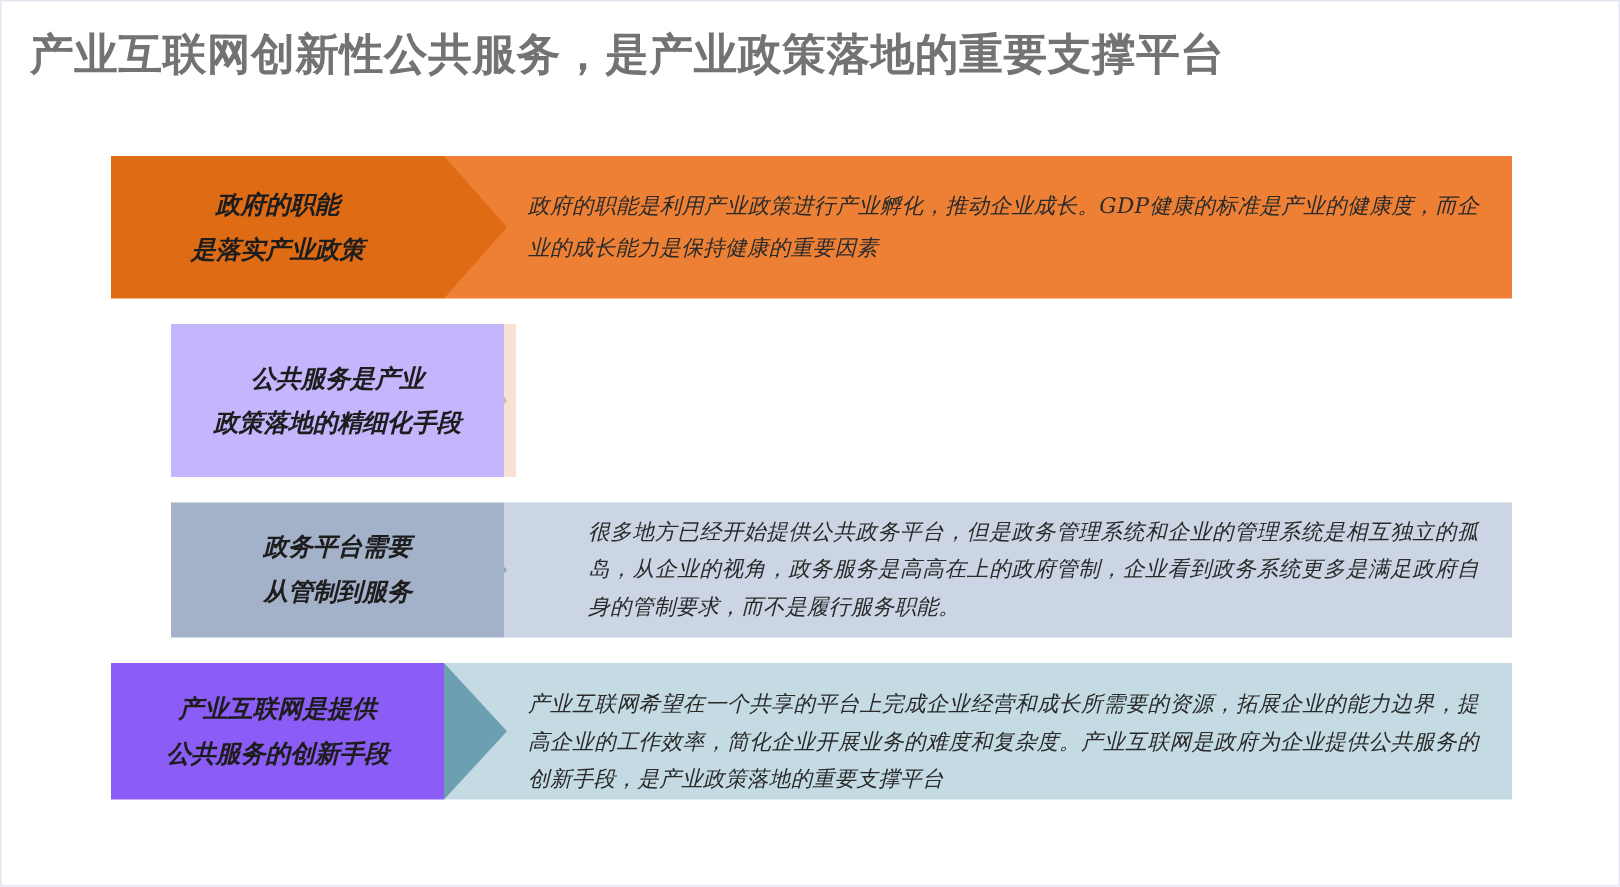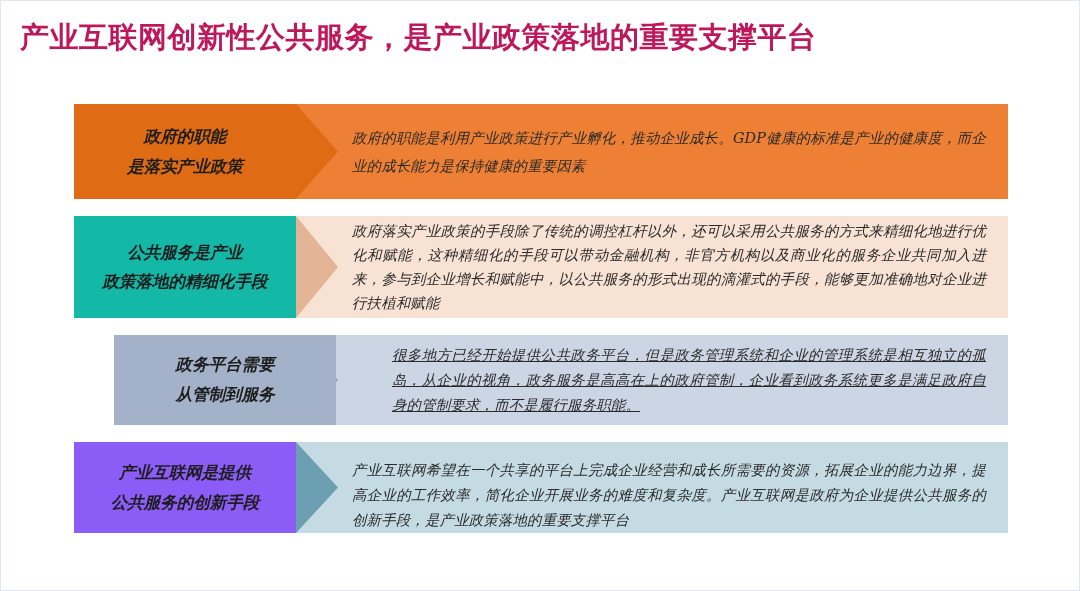--- a/index.html
+++ b/index.html
@@ -109,58 +109,55 @@
     width: 8px;
   }
 
   
   .row-0 { height: 95px; }
   .row-1 { height: 102px; }
   .row-2 { height: 90px; }
   .row-3 { height: 91px; }
 
   .row-1 .body-text { line-height: 24px; }
-  .row-2 .body-text { line-height: 25px; text-decoration: underline; }
+  .row-2 .body-text { line-height: 25px; }
   .row-3 .body-text { line-height: 25px; margin-top: 16px; }
   .row-1 .label-text { line-height: 29px; }
 </style>
 </head>
 <body>
 
 <div class="slide" style="background: rgb(255, 255, 255);">
 
-  <div class="slide-title" style="color: #be185d;">产业互联网创新性公共服务，是产业政策落地的重要支撑平台</div>
+  <div class="slide-title" style="color: #737373;">产业互联网创新性公共服务，是产业政策落地的重要支撑平台</div>
 
   <div class="rows">
 
     <div class="row row-0">
       <div class="label-box" style="background: rgb(223, 108, 21);">
         <div class="label-text">政府的职能
 是落实产业政策</div>
       </div>
       <div class="gap" style="background: rgb(237, 128, 53);"></div>
       <div class="body-box" style="background: rgb(237, 128, 53);">
         <div class="body-text">政府的职能是利用产业政策进行产业孵化，推动企业成长。GDP健康的标准是产业的健康度，而企业的成长能力是保持健康的重要因素</div>
       </div>
       <div class="arrow">
         <svg viewBox="0 0 42 100" preserveAspectRatio="none" aria-hidden="true">
           <polygon points="0,0 0,100 42,50" fill="#df6c15"></polygon>
         </svg>
       </div>
     </div>
 
     <div class="row row-1">
-      <div class="label-box" style="background: #14b8a6;">
+      <div class="label-box" style="background: #c4b5fd; margin-left: 40px;">
         <div class="label-text">公共服务是产业
 政策落地的精细化手段</div>
       </div>
       <div class="gap" style="background: rgb(247, 226, 212);"></div>
-      <div class="body-box" style="background: rgb(247, 226, 212);">
-        <div class="body-text">政府落实产业政策的手段除了传统的调控杠杆以外，还可以采用公共服务的方式来精细化地进行优化和赋能，这种精细化的手段可以带动金融机构，非官方机构以及商业化的服务企业共同加入进来，参与到企业增长和赋能中，以公共服务的形式出现的滴灌式的手段，能够更加准确地对企业进行扶植和赋能</div>
-      </div>
       <div class="arrow">
         <svg viewBox="0 0 42 100" preserveAspectRatio="none" aria-hidden="true">
           <polygon points="0,0 0,100 42,50" fill="#e3b495"></polygon>
         </svg>
       </div>
     </div>
 
     <div class="row row-2">
       <div class="label-box" style="background: rgb(163, 177, 201); margin-left: 40px;">
         <div class="label-text">政务平台需要

